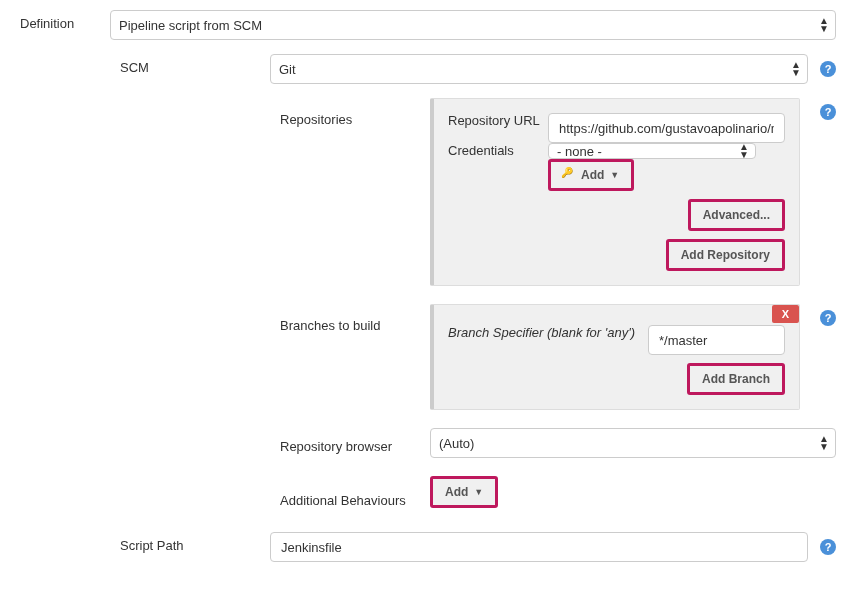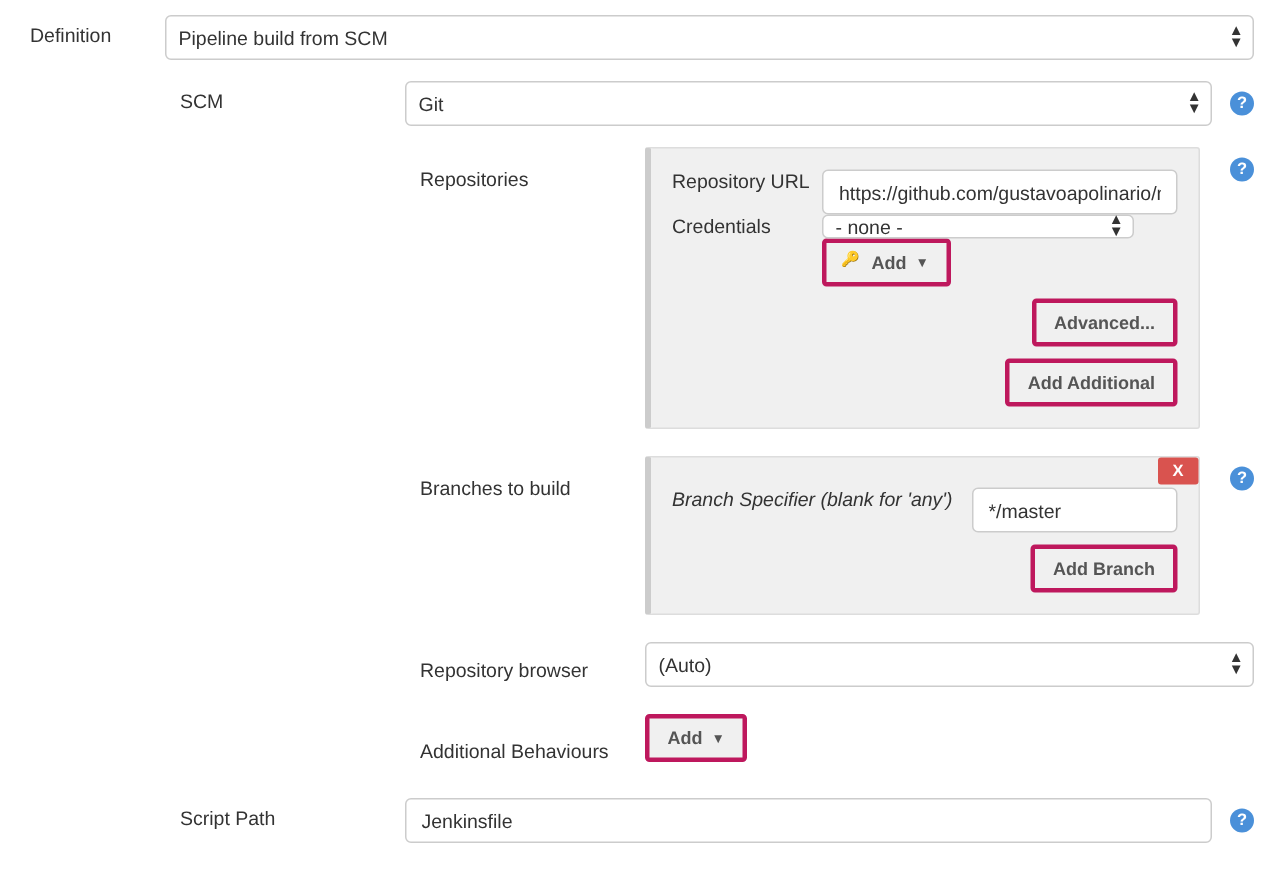--- a/index.html
+++ b/index.html
@@ -156,21 +156,21 @@
     min-width: 208px;
   }
 </style>
 </head>
 <body>
 
 <div class="row">
   <div class="label label-col-1">Definition</div>
   <div class="field">
     <div class="select-wrap">
-      <span>Pipeline build from SCM</span>
+      <span>Pipeline script from SCM</span>
       <span class="select-caret">▲<br>▼</span>
     </div>
   </div>
 </div>
 
 <div class="row indent-1">
   <div class="label label-col-2">SCM</div>
   <div class="field" style="display:flex;align-items:center;">
     <div class="select-wrap" style="flex:1;">
       <span>Git</span>
@@ -202,21 +202,21 @@
         <button class="btn">
           <span class="key-icon"></span>
           <span>Add</span>
           <span class="caret-down">▼</span>
         </button>
       </div>
       <div class="panel-footer">
         <button class="btn">Advanced...</button>
       </div>
       <div class="panel-footer">
-        <button class="btn">Add Additional</button>
+        <button class="btn">Add Repository</button>
       </div>
     </div>
     <div class="help-outer">
       <span class="help-icon">?</span>
     </div>
   </div>
 </div>
 
 <div class="section-inner indent-2" style="margin-bottom:18px;">
   <div class="section-label-col">Branches to build</div>

